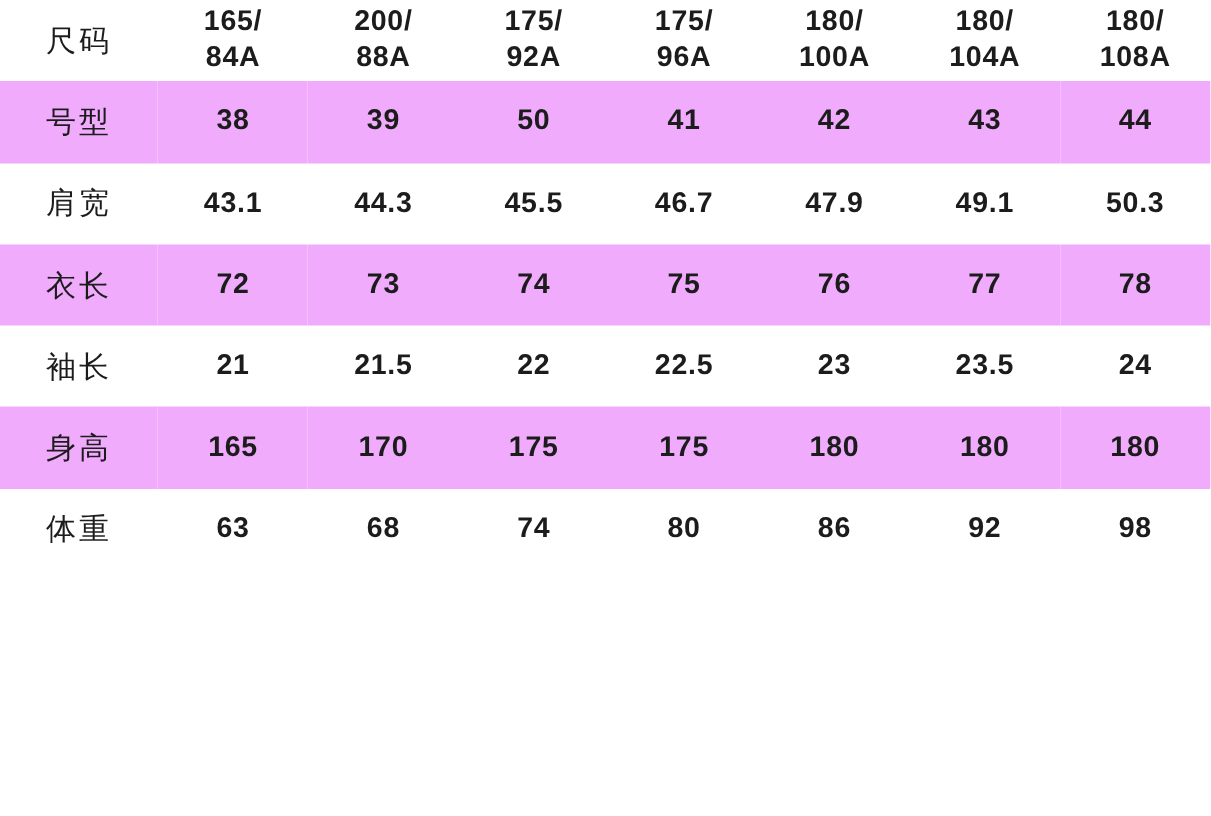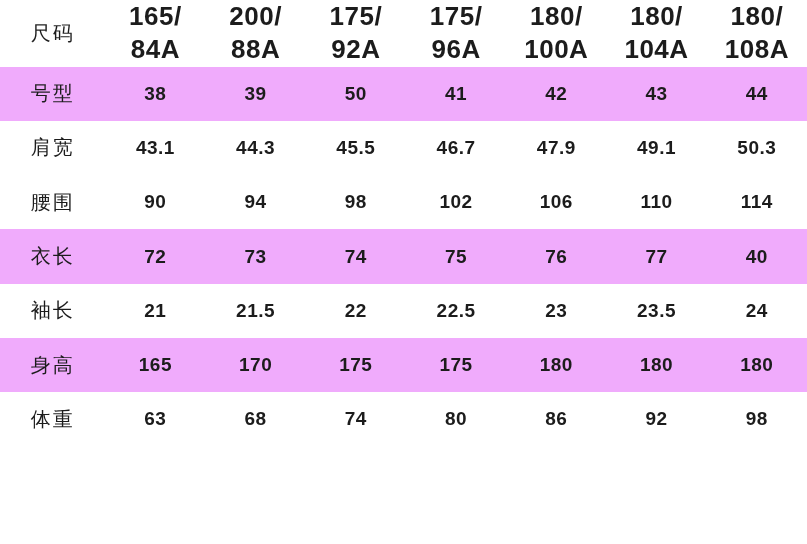--- a/index.html
+++ b/index.html
@@ -34,21 +34,21 @@
   #size-table td.row-label {
     font-size: 20px;
     font-weight: normal;
     letter-spacing: 2px;
   }
   #size-table tr.shaded td {
     background: #f0abfc;
   }
   #size-table td.head-cell {
     line-height: 1.28;
-    font-size: 26px;
+    font-size: 19px;
   }
   .head-line { display: block; }
 </style>
 </head>
 <body>
 
 <table id="size-table">
   <colgroup>
     <col class="label-col">
     <col class="data-col">
@@ -108,40 +108,30 @@
       <td>43.1</td>
       <td>44.3</td>
       <td>45.5</td>
       <td>46.7</td>
       <td>47.9</td>
       <td>49.1</td>
       <td>50.3</td>
     </tr>
 
 
-    <tr>
-      <td class="row-label">腰围</td>
-      <td>90</td>
-      <td>94</td>
-      <td>98</td>
-      <td>102</td>
-      <td>106</td>
-      <td>110</td>
-      <td>114</td>
-    </tr>
 
     <tr class="shaded">
       <td class="row-label">衣长</td>
       <td>72</td>
       <td>73</td>
       <td>74</td>
       <td>75</td>
       <td>76</td>
       <td>77</td>
-      <td>40</td>
+      <td>78</td>
     </tr>
 
     <tr>
       <td class="row-label">袖长</td>
       <td>21</td>
       <td>21.5</td>
       <td>22</td>
       <td>22.5</td>
       <td>23</td>
       <td>23.5</td>

